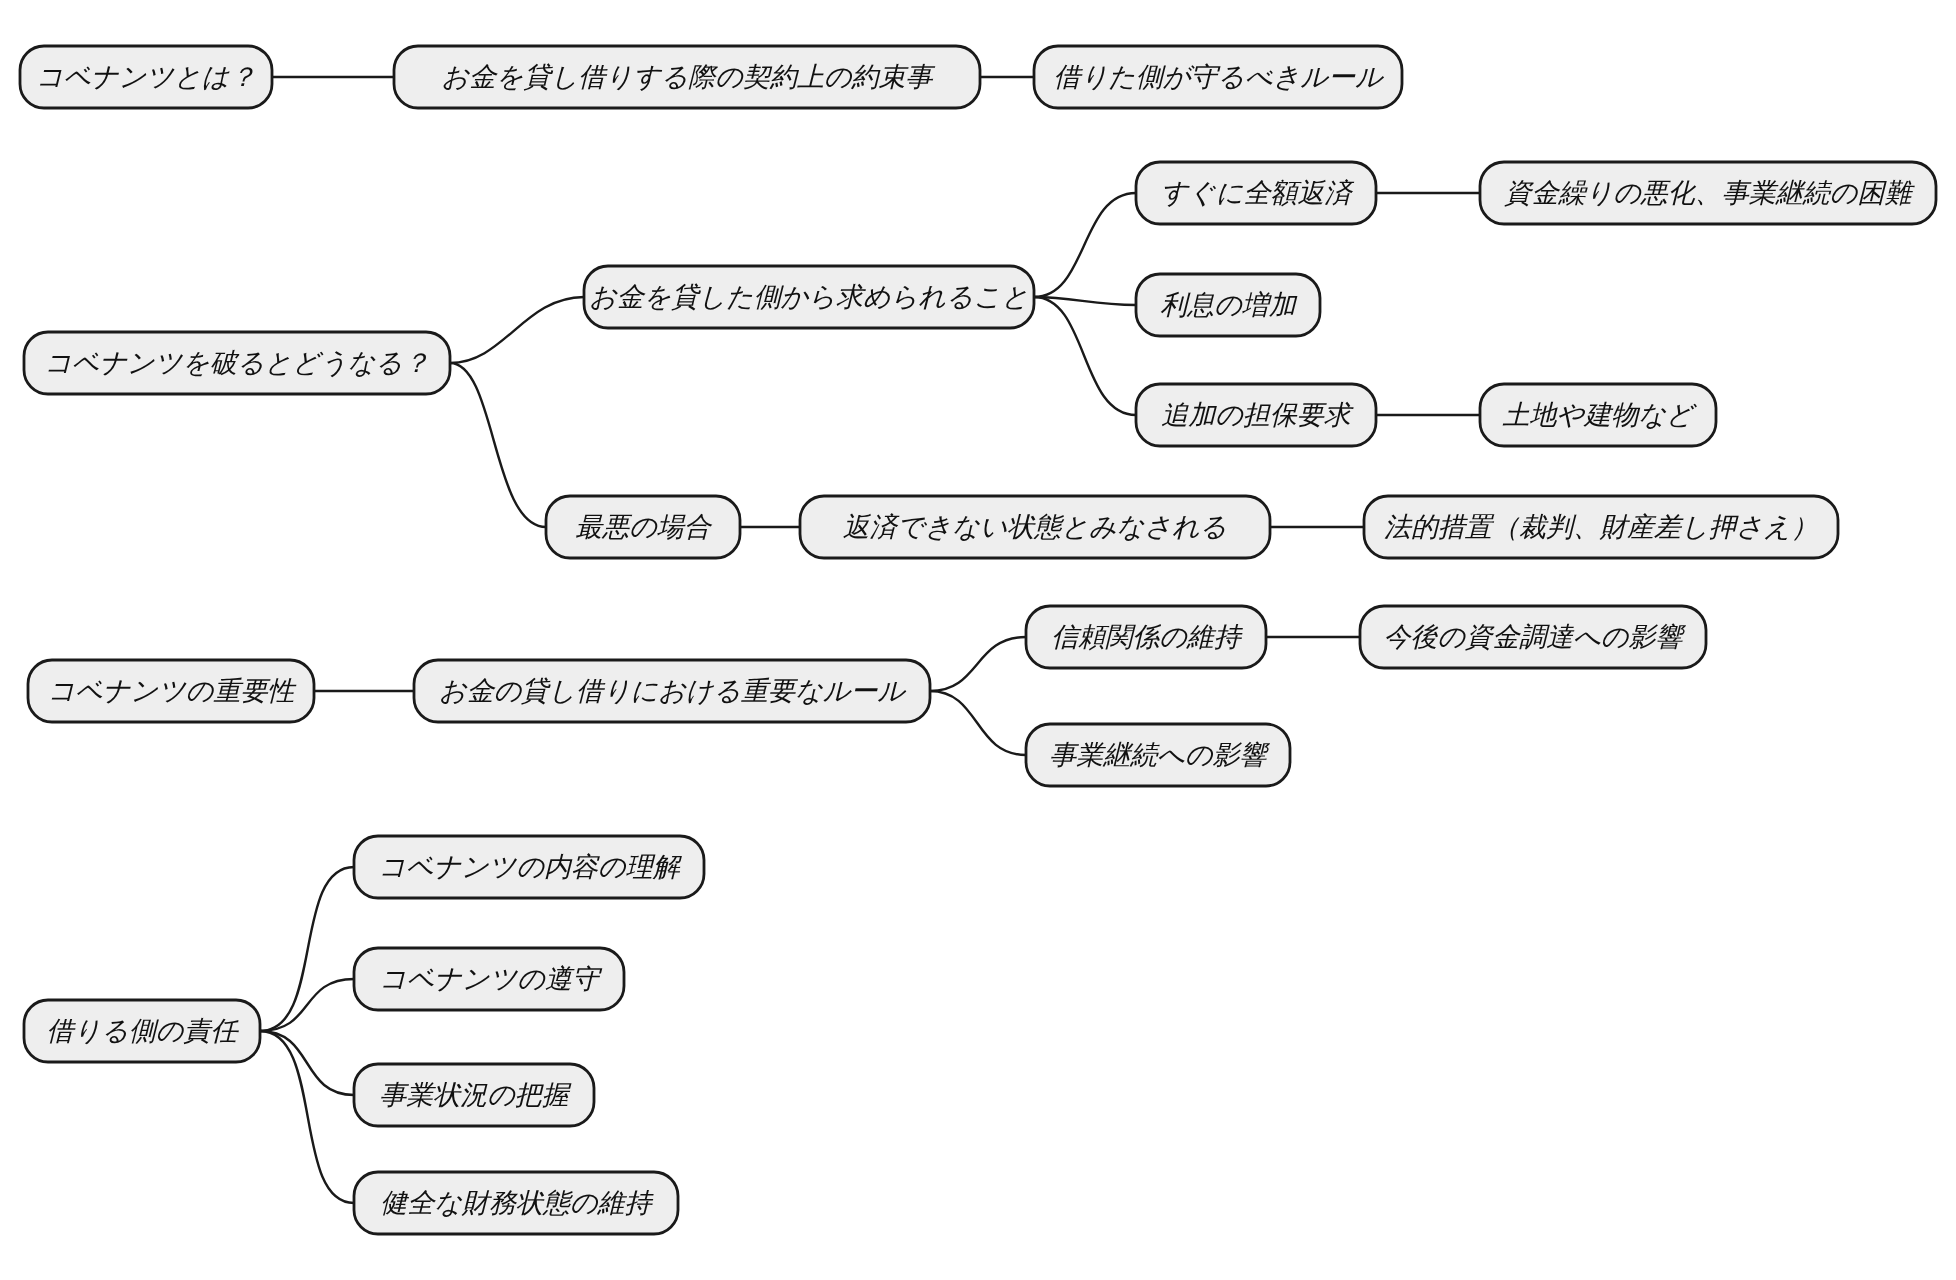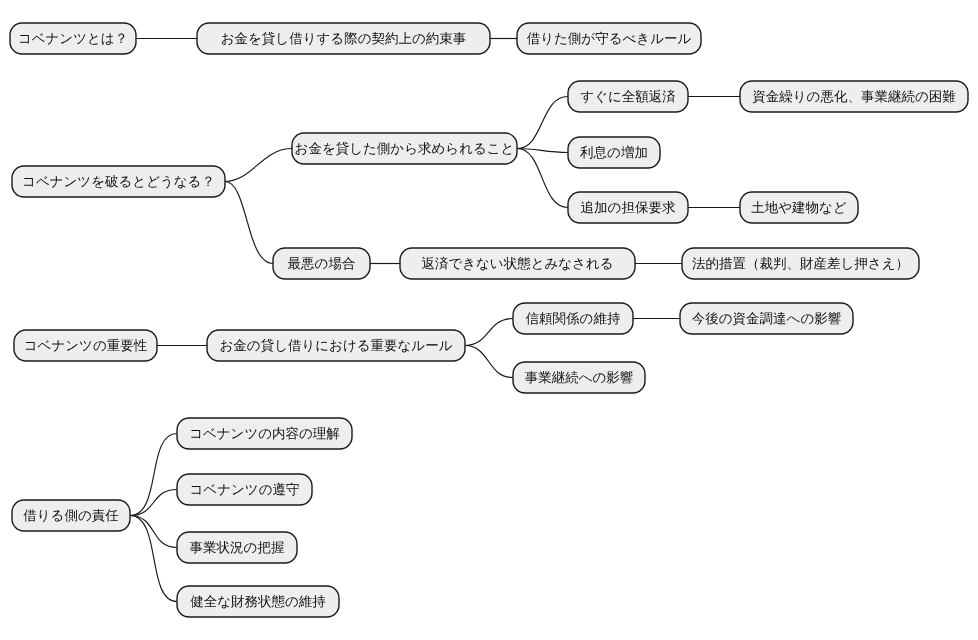--- a/index.html
+++ b/index.html
@@ -1,20 +1,21 @@
 <!DOCTYPE html>
 <html style="--background: #ffffff; --node-fill: #eeeeee; --node-border: #1a1a1a; --text-color: #111111; --connector-color: #1a1a1a;"><head>
 <meta charset="utf-8">
 <style>
   html, body { margin: 0; padding: 0; background: #ffffff; }
   .canvas {
     position: relative;
     width: 900px; height: 640px;
     background: var(--background, #ffffff);
     font-family: "Liberation Sans", "DejaVu Sans", sans-serif;
+    font-style: italic;
   }
   svg { display: block; }
   .node rect {
     fill: var(--node-fill, #eeeeee);
     stroke: var(--node-border, #1a1a1a);
     stroke-width: 1.4;
   }
   .node text {
     fill: var(--text-color, #111111);
     font-size: 13.5px;

